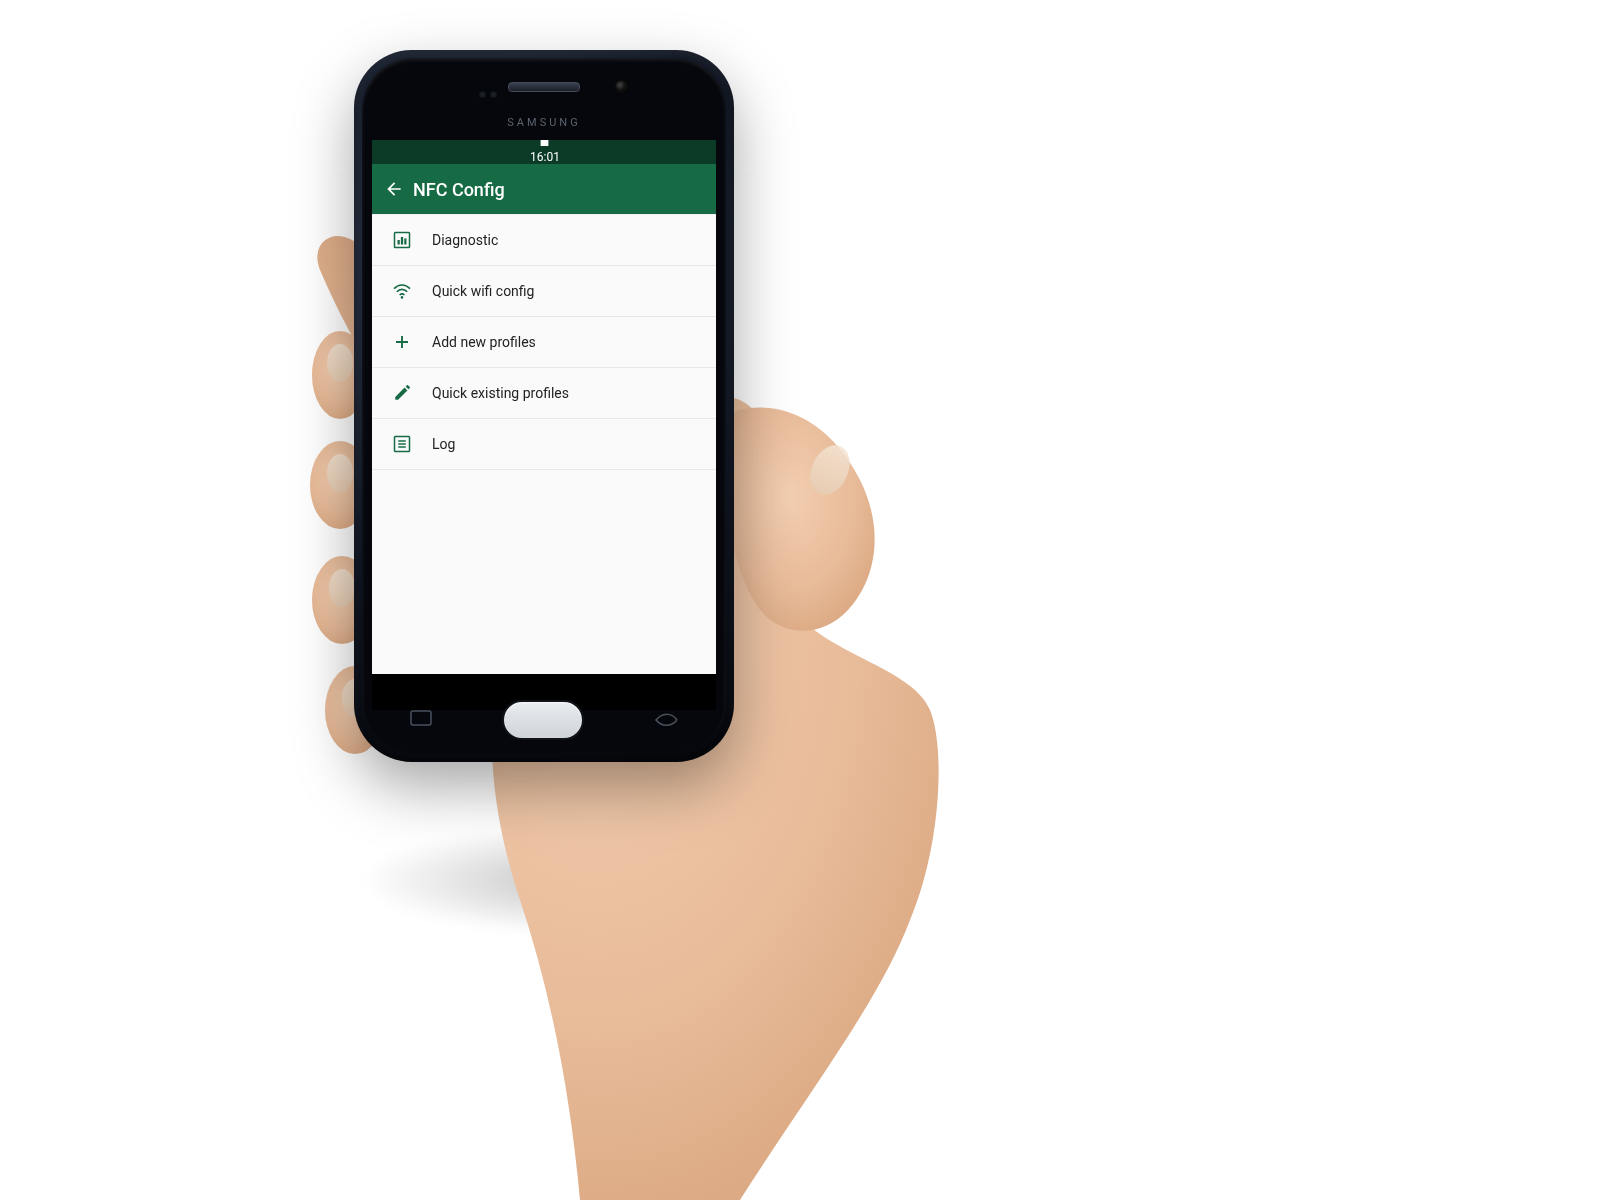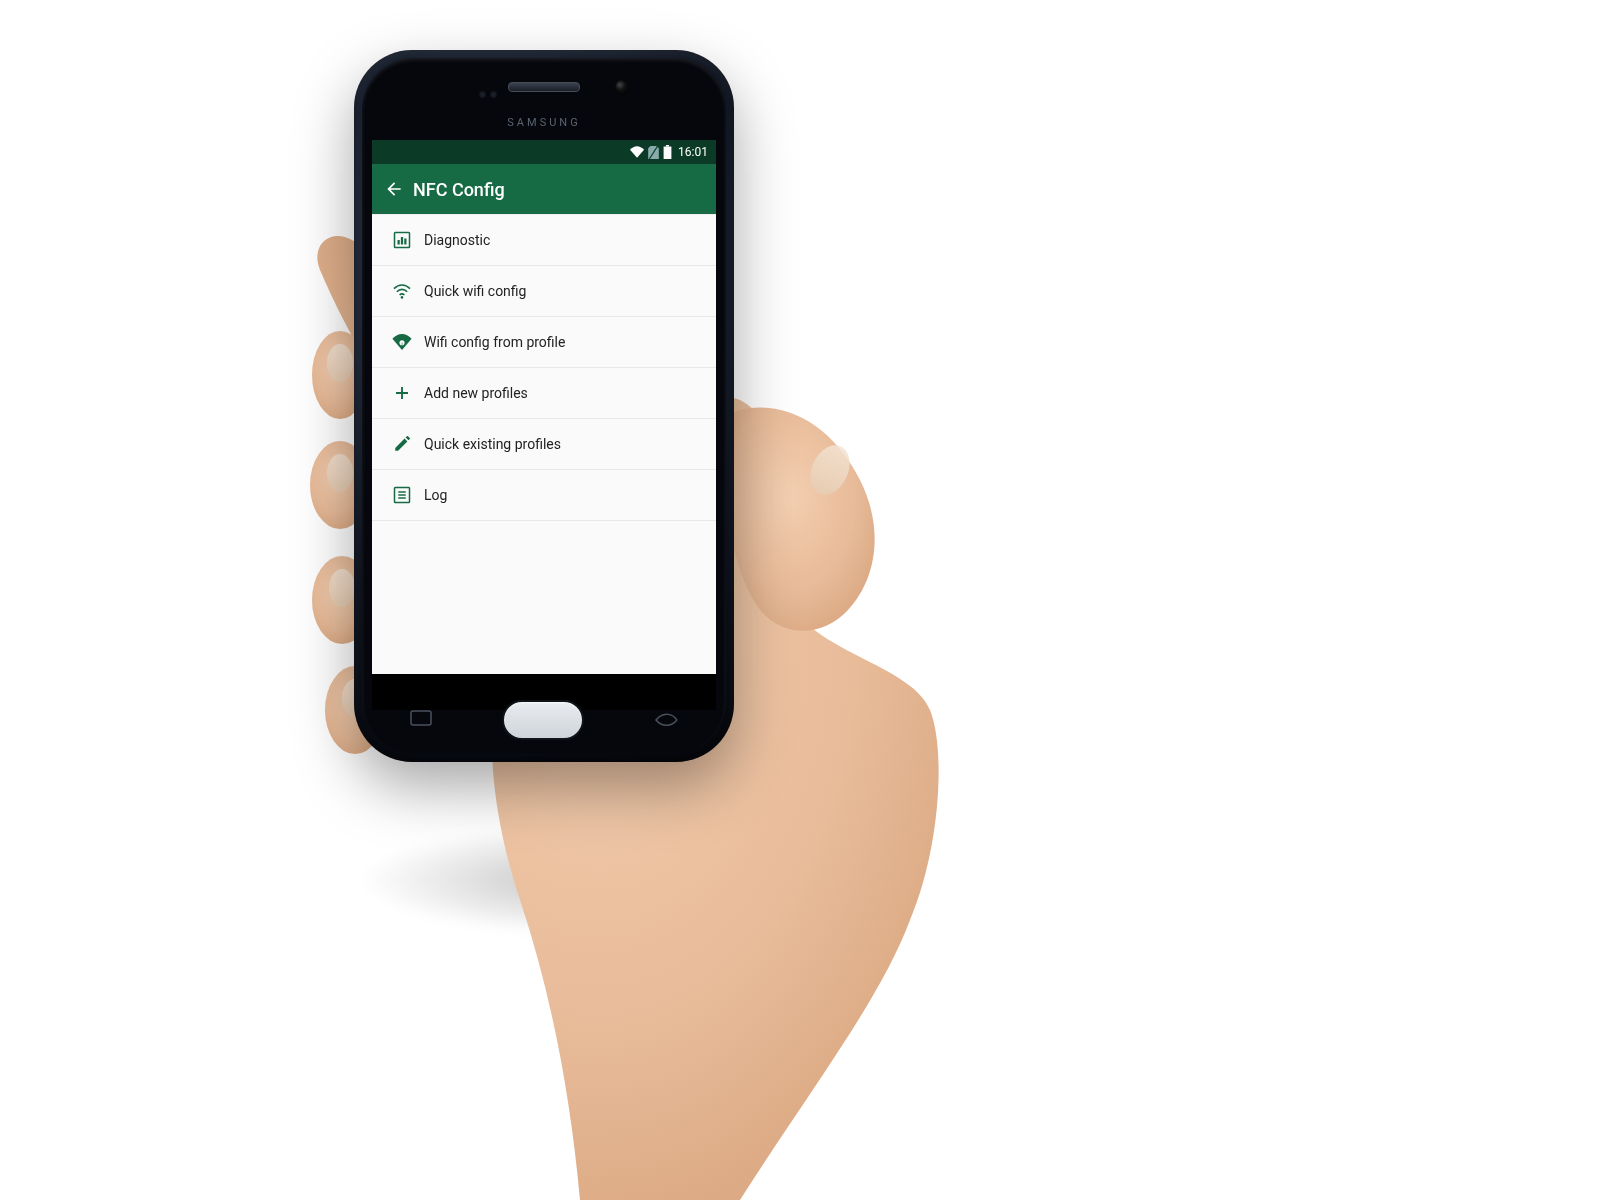--- a/index.html
+++ b/index.html
@@ -114,20 +114,21 @@
   .status-bar {
     height: 24px;
     background: #0b3b27;
     display:flex;
     align-items:center;
     justify-content:flex-end;
     padding: 0 8px;
     gap:4px;
     color:#fff;
     font-size:12px;
+    flex-direction:column;
   }
   .sb-icon { display:inline-flex; align-items:center; }
   .sb-time { font-size:12px; margin-left:2px; }
 
   .app-bar {
     height: 50px;
     display:flex;
     align-items:center;
     padding: 0 12px;
     gap: 9px;
@@ -136,21 +137,21 @@
   }
   .app-bar-title { font-size:18px; }
 
   .menu-list { background:#fafafa; }
   .menu-item {
     display:flex;
     align-items:center;
     height:50px;
     padding: 0 20px;
     border-bottom:1px solid #e8e8e8;
-    gap: 12px;
+    gap: 20px;
     font-size:14px;
     color:#222;
     cursor:pointer;
   }
   .menu-item:first-child{border-top:1px solid #efefef;}
   .mi-icon {
     width:20px; height:20px;
     display:flex;align-items:center;justify-content:center;
     color:#166b45;
     flex-shrink:0;
@@ -299,30 +300,20 @@
           <svg width="20" height="16" viewBox="0 0 24 20">
               <path fill="none" stroke="#166b45" stroke-width="2" d="M2 7 C8 1 16 1 22 7"></path>
               <path fill="none" stroke="#166b45" stroke-width="2" d="M5.5 11 C9.5 7 14.5 7 18.5 11"></path>
               <path fill="none" stroke="#166b45" stroke-width="2" d="M9 15 C10.8 13.2 13.2 13.2 15 15"></path>
               <circle cx="12" cy="18" r="1.6" fill="#166b45"></circle>
             </svg>
         </span>
         <span>Quick wifi config</span>
       </div>
 
-      <div class="menu-item">
-        <span class="mi-icon">
-          <svg width="20" height="16" viewBox="0 0 24 20">
-              <path fill="#166b45" d="M12 20 L0 6 C7 -2 17 -2 24 6 Z"></path>
-              <circle cx="12" cy="11" r="3.2" fill="#fafafa"></circle>
-              <text x="12" y="13.5" text-anchor="middle" font-size="5" font-weight="bold" fill="#166b45">i</text>
-            </svg>
-        </span>
-        <span>Wifi config from profile</span>
-      </div>
 
       <div class="menu-item">
         <span class="mi-icon">
           <svg width="18" height="18" viewBox="0 0 24 24">
               <path stroke="#166b45" stroke-width="2.5" d="M12 4v16M4 12h16"></path>
             </svg>
         </span>
         <span>Add new profiles</span>
       </div>
 

